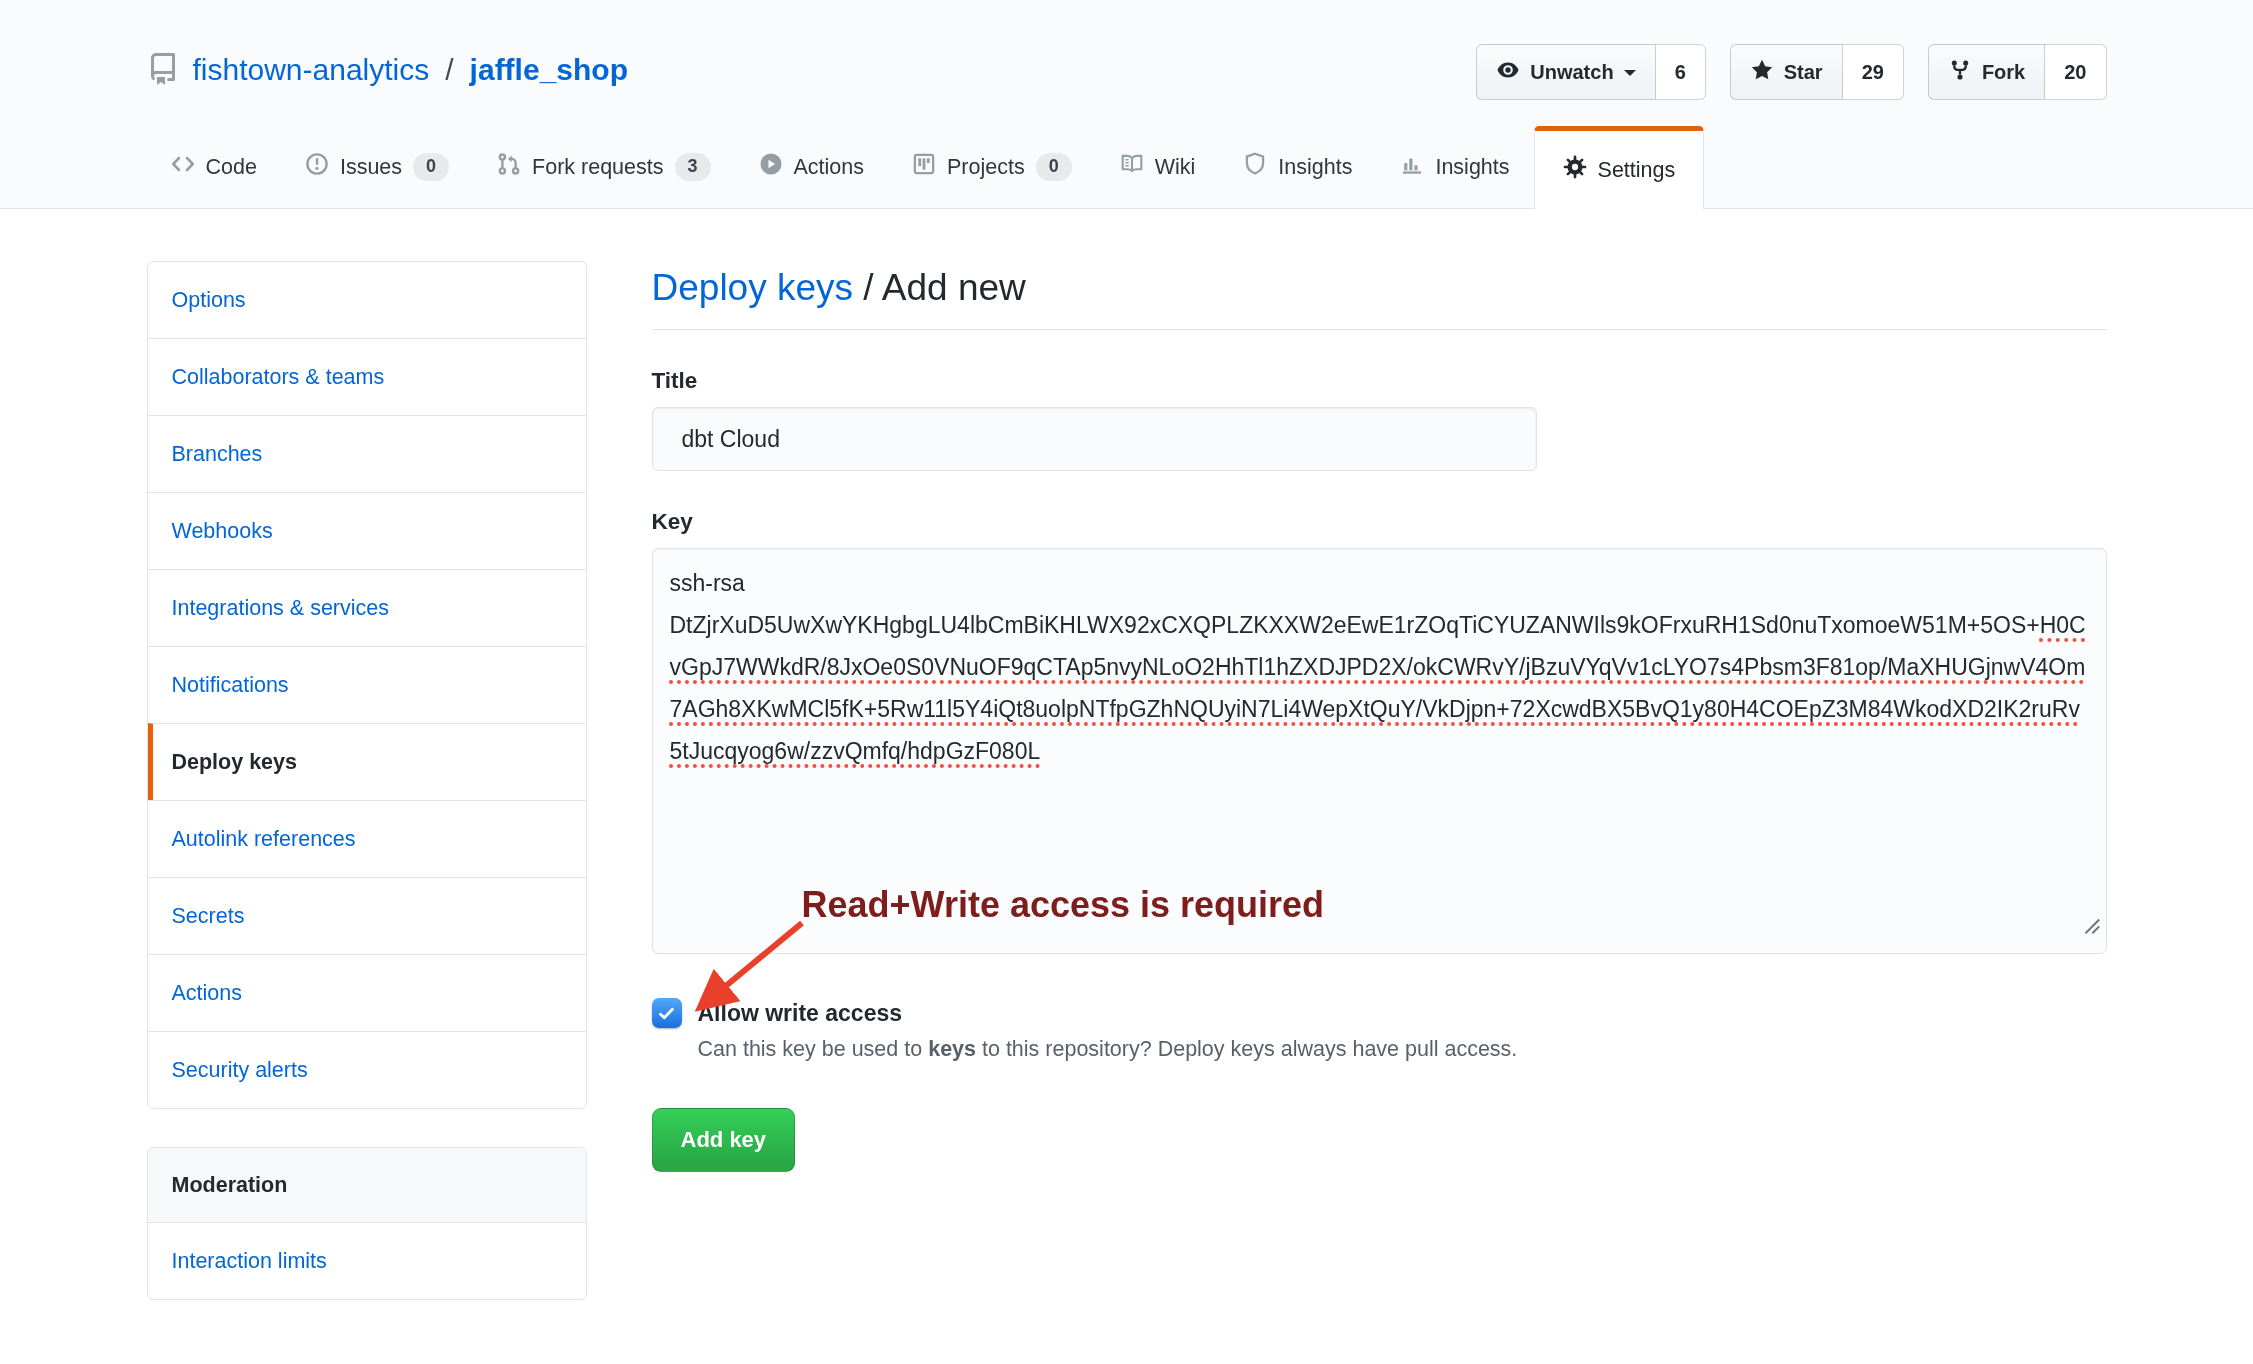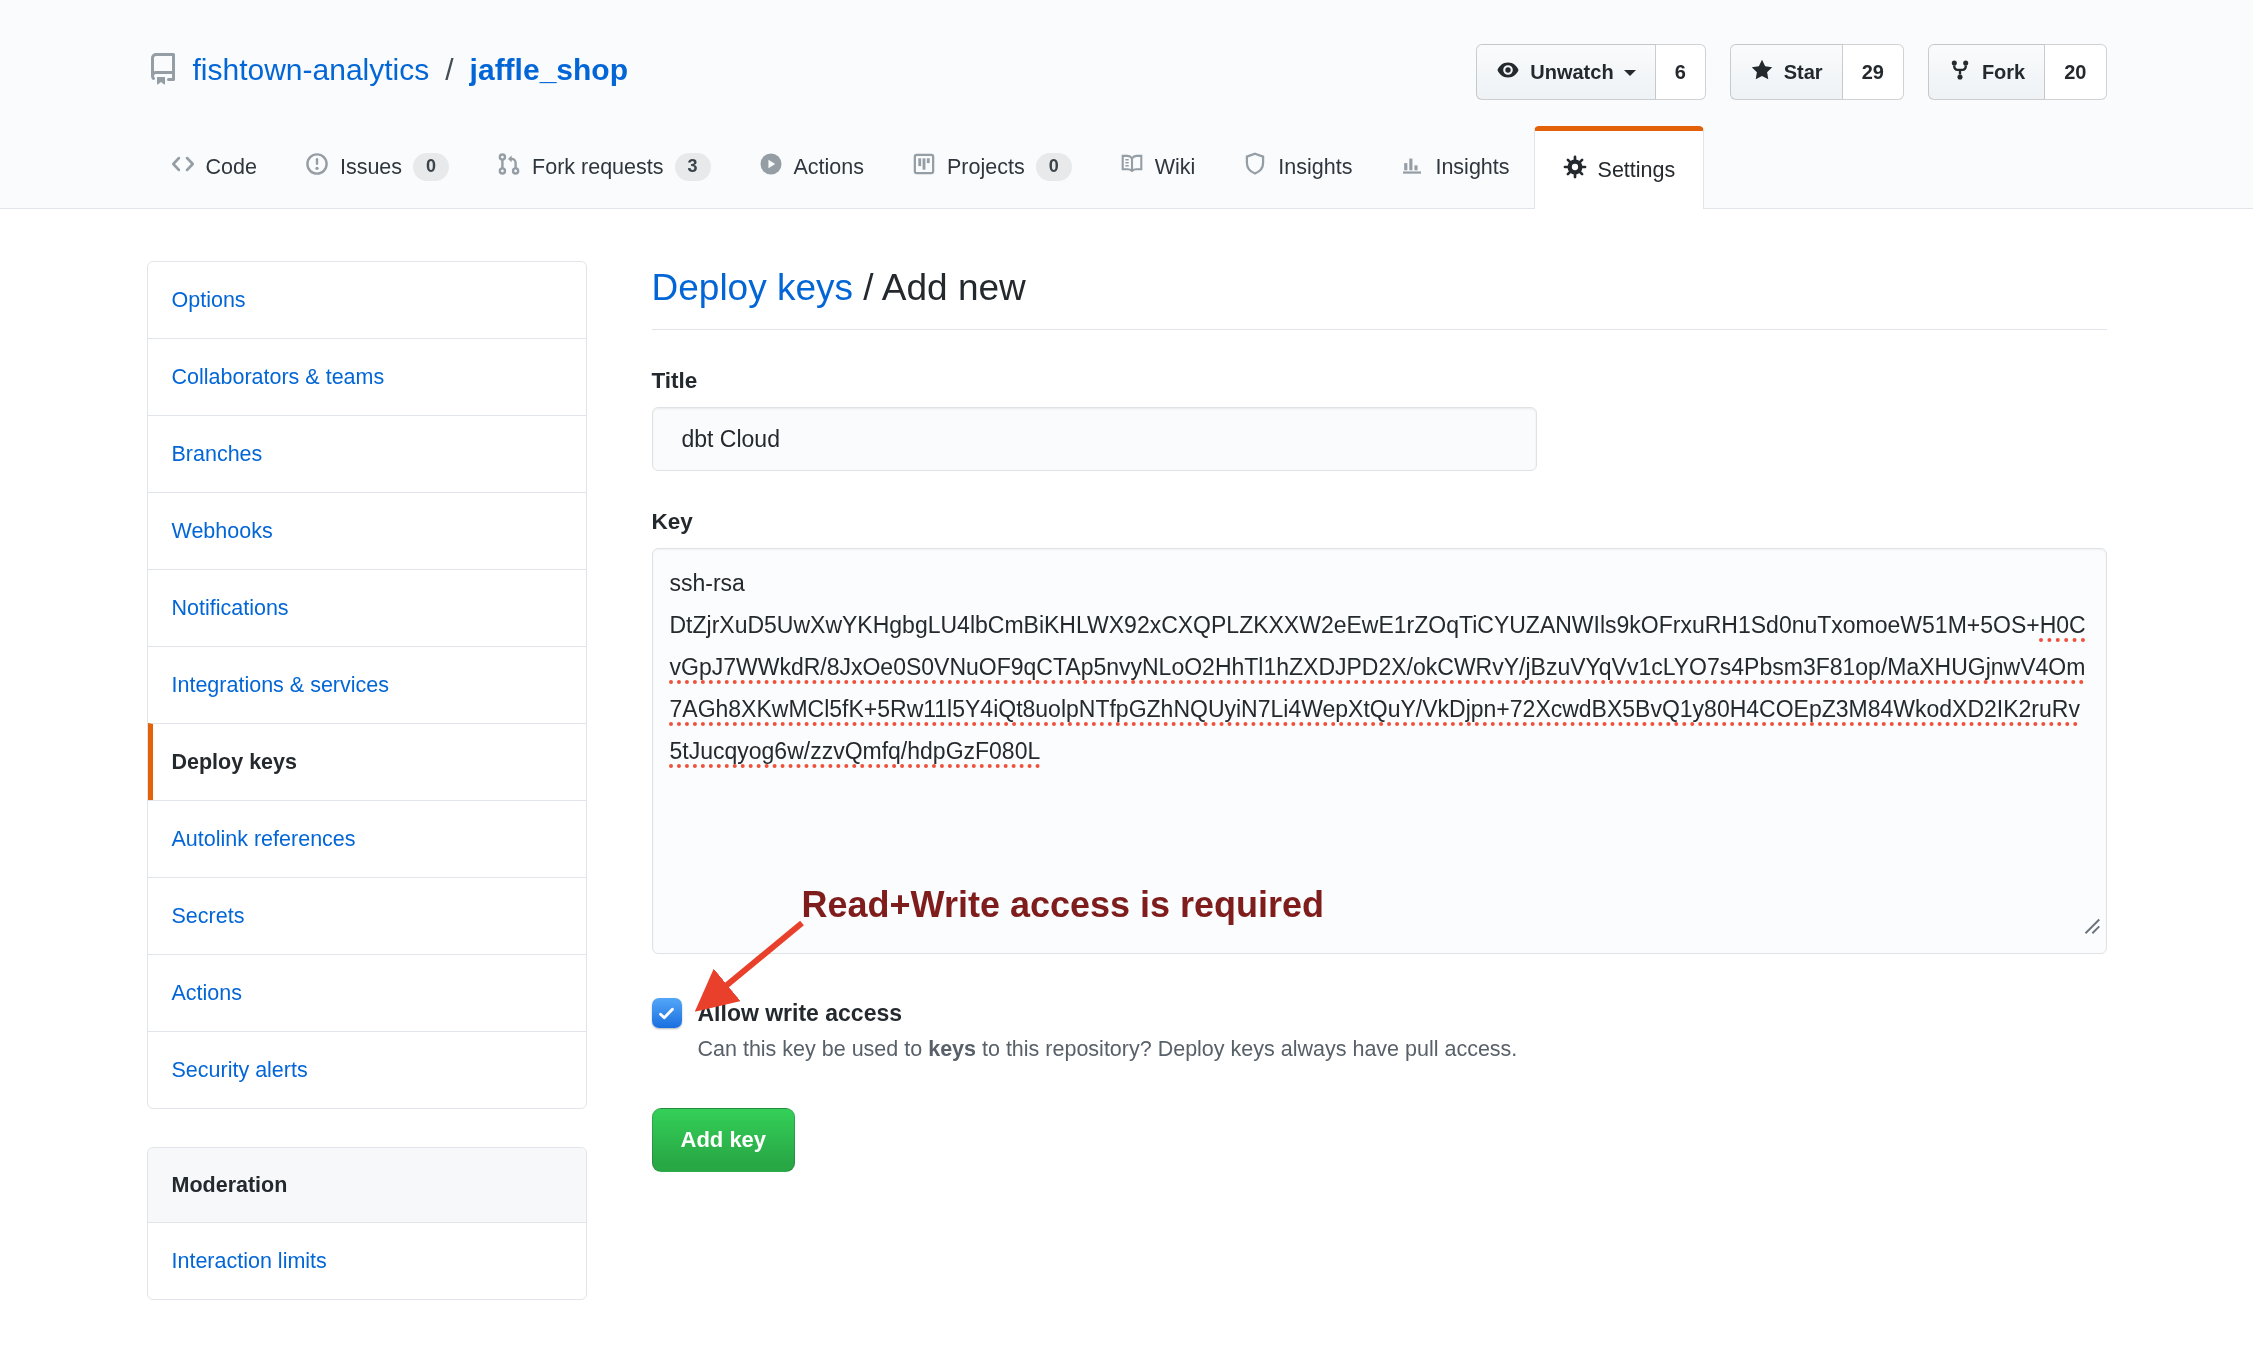--- a/index.html
+++ b/index.html
@@ -237,22 +237,22 @@
     </nav>
   </header>
 
   <div class="container content">
     <aside>
       <nav class="menu">
         <a class="menu-item">Options</a>
         <a class="menu-item">Collaborators &amp; teams</a>
         <a class="menu-item">Branches</a>
         <a class="menu-item">Webhooks</a>
+        <a class="menu-item">Integrations &amp; services</a>
         <a class="menu-item">Notifications</a>
-        <a class="menu-item">Integrations &amp; services</a>
         <a class="menu-item selected">Deploy keys</a>
         <a class="menu-item">Autolink references</a>
         <a class="menu-item">Secrets</a>
         <a class="menu-item">Actions</a>
         <a class="menu-item">Security alerts</a>
       </nav>
       <nav class="menu">
         <span class="menu-heading">Moderation</span>
         <a class="menu-item">Interaction limits</a>
       </nav>

